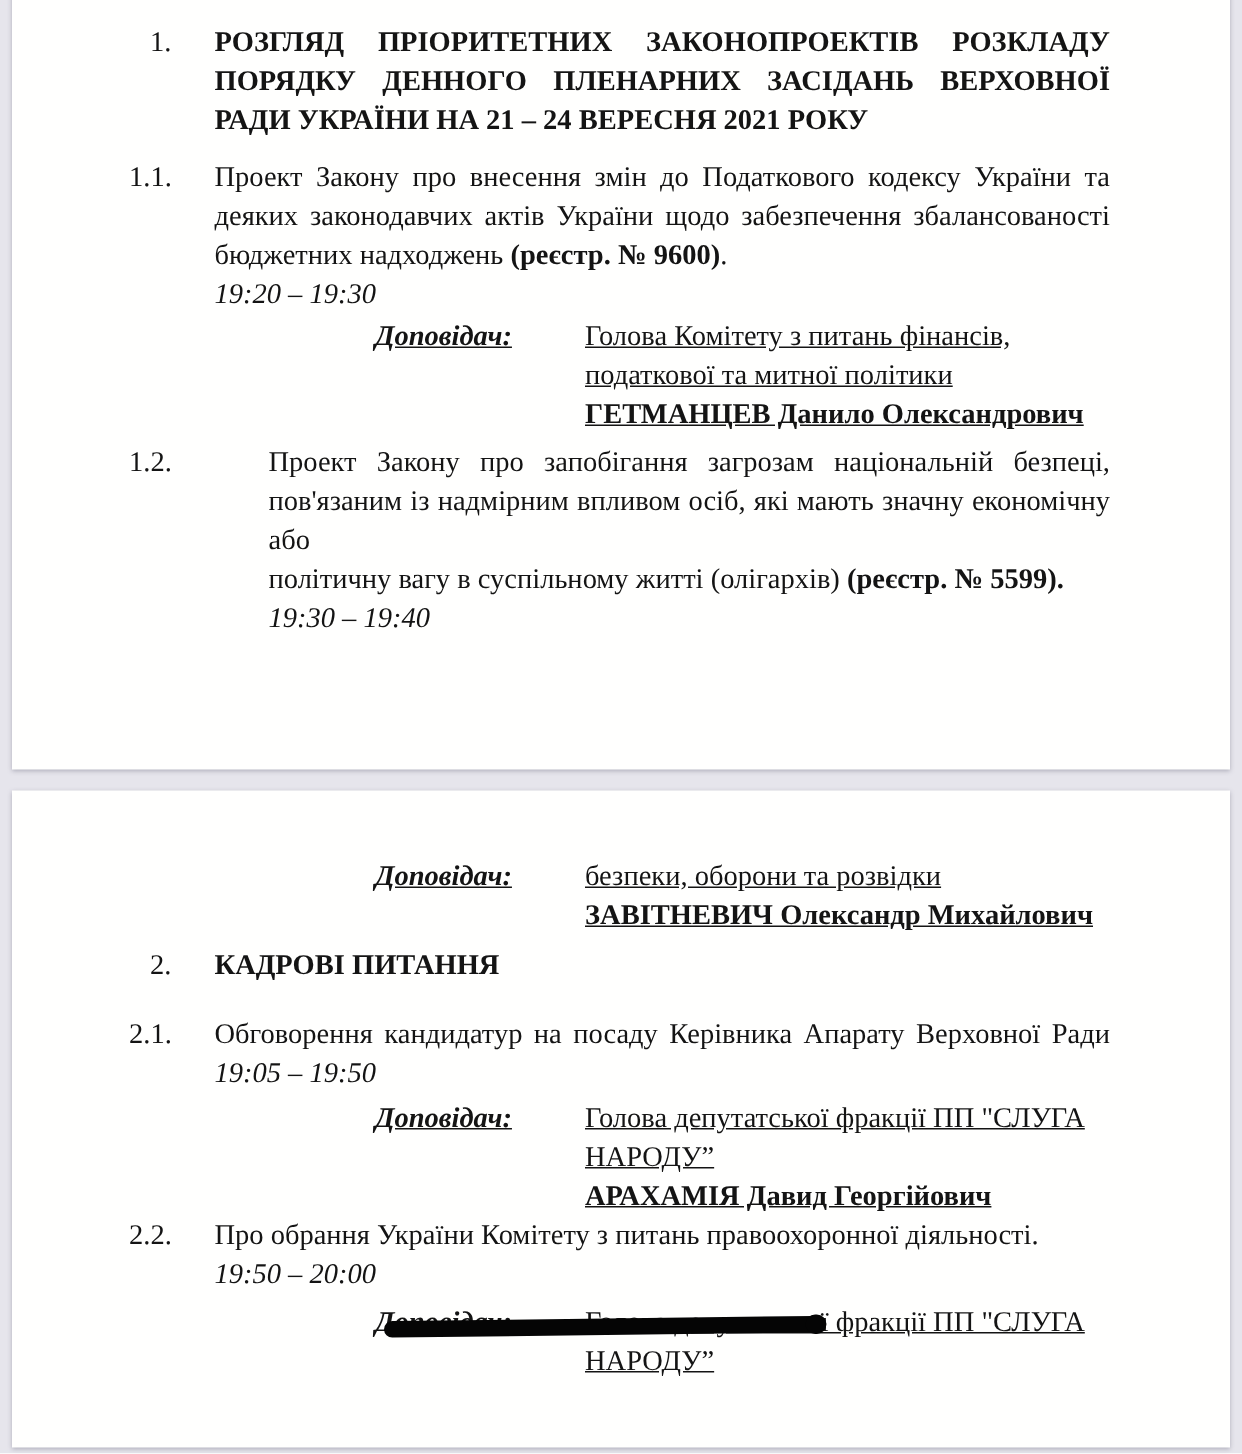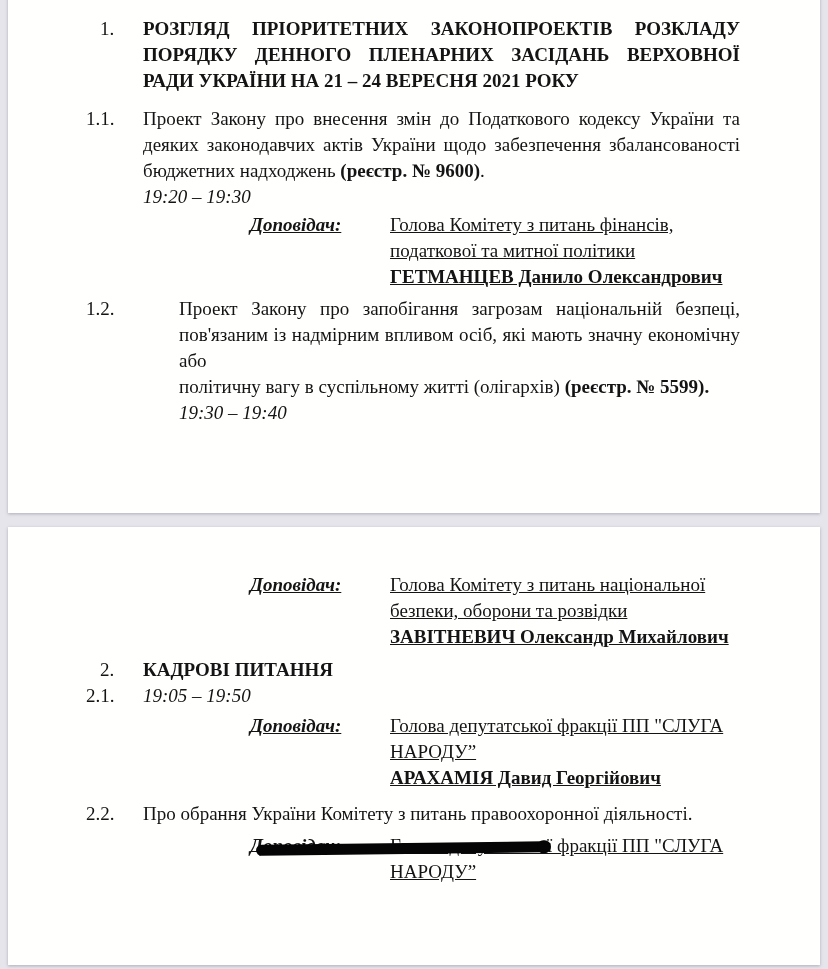--- a/index.html
+++ b/index.html
@@ -78,23 +78,23 @@
     background: #050505;
     border-radius: 7px;
   }
   
   #p1c .blk:nth-child(1) { margin-top: 16px; }
   #p1c .blk:nth-child(2) { margin-top: 12px; }
   #p1c .blk:nth-child(3) { margin-top: 2px; }
   #p1c .blk:nth-child(4) { margin-top: 6px; padding-left: 36px; }
   #p2c .blk:nth-child(1) { margin-top: 45px; }
   #p2c .blk:nth-child(2) { margin-top: 7px; }
-  #p2c .blk:nth-child(3) { }
+  #p2c .blk:nth-child(3) { margin-top: 20px; }
   #p2c .blk:nth-child(4) { margin-top: 4px; }
-  #p2c .blk:nth-child(5) { margin-top: 10px; }
+  #p2c .blk:nth-child(5) { }
   #p2c .blk:nth-child(6) { margin-top: 6px; }
 </style>
 </head>
 <body>
 
 <div class="viewer">
   <div class="page" id="page1">
     <div class="content" id="p1c">
         <div class="blk heading">
           <span class="num">1.</span>
@@ -130,49 +130,50 @@
             <div class="line time"><span>19:30 – 19:40</span></div>
           </div>
         </div>
       </div>
   </div>
   <div class="page" id="page2">
     <div class="content" id="p2c">
         <div class="blk speaker">
           <span class="slabel">Доповідач:</span>
           <div class="stext">
-            <div class="line nw"><span>Голова Комітету з питань національної</span></div>
             <div class="line nw"><span>безпеки, оборони та розвідки</span></div>
             <div class="line nw"><span class="b">ЗАВІТНЕВИЧ Олександр Михайлович</span></div>
           </div>
         </div>
         <div class="blk heading">
           <span class="num">2.</span>
           <div class="btext">
             <div class="line nw"><span>КАДРОВІ ПИТАННЯ</span></div>
           </div>
         </div>
         <div class="blk item">
           <span class="num">2.1.</span>
           <div class="btext">
+            <div class="line j"><span>Обговорення кандидатур на посаду Керівника Апарату Верховної Ради</span></div>
             <div class="line time"><span>19:05 – 19:50</span></div>
           </div>
         </div>
         <div class="blk speaker">
           <span class="slabel">Доповідач:</span>
           <div class="stext">
             <div class="line nw"><span>Голова депутатської фракції  ПП "СЛУГА</span></div>
             <div class="line nw"><span>НАРОДУ”</span></div>
             <div class="line nw"><span class="b">АРАХАМІЯ Давид Георгійович</span></div>
           </div>
         </div>
         <div class="blk item">
           <span class="num">2.2.</span>
           <div class="btext">
             <div class="line nw"><span>Про обрання України Комітету з питань правоохоронної діяльності.</span></div>
+            <div class="line time"><span>19:50 – 20:00</span></div>
           </div>
         </div>
         <div class="blk speaker">
           <span class="slabel">Доповідач:</span>
           <div class="stext">
             <div class="line nw"><span>Голова депутатської фракції  ПП "СЛУГА</span></div>
             <div class="line nw"><span>НАРОДУ”</span></div>
           </div>
           <div class="redaction-bar"></div>
         </div>

